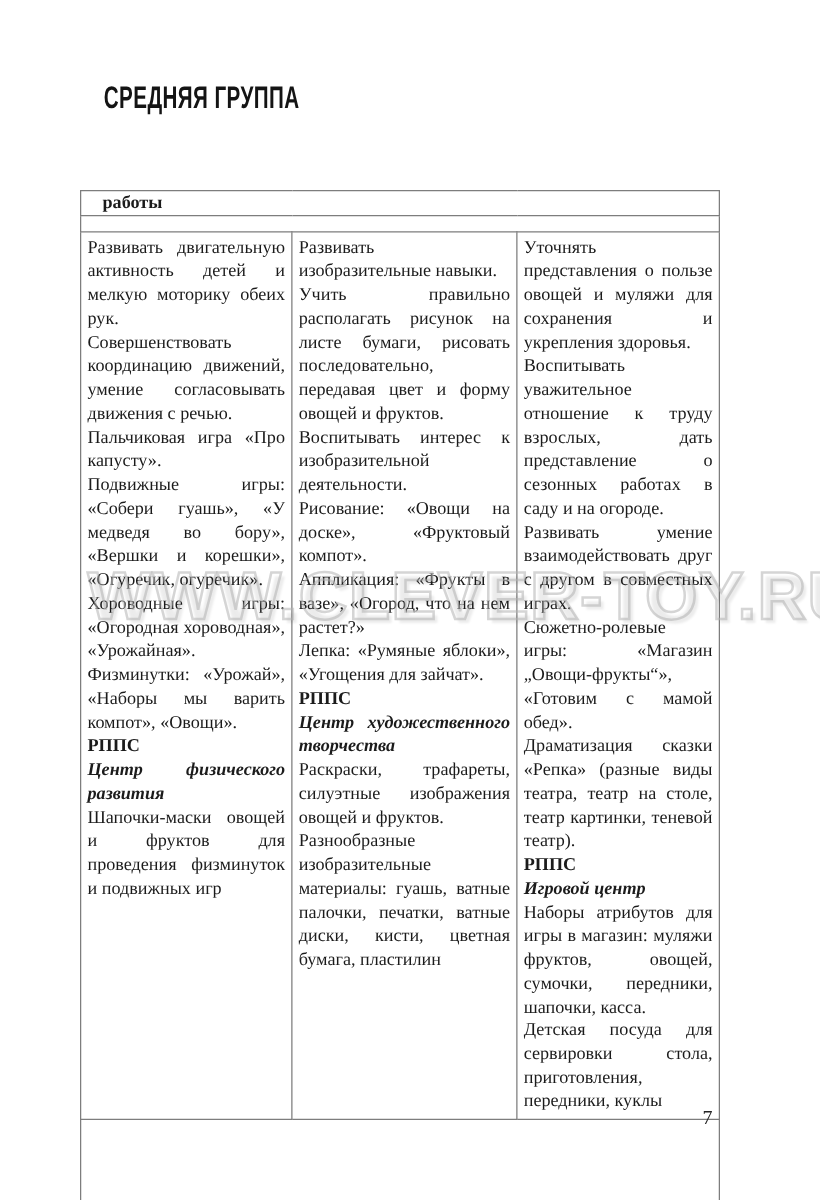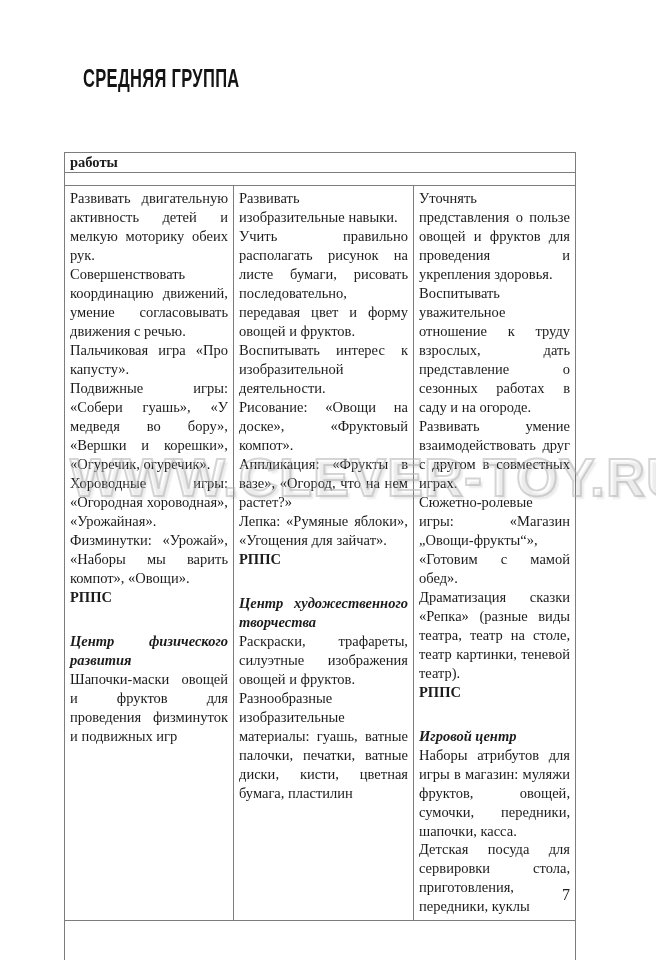--- a/index.html
+++ b/index.html
@@ -40,21 +40,21 @@
   table.program td, table.program th {
     border: 1px solid #7d7d7d;
     font-size: 14.5px;
     overflow: hidden;
   }
   td.caption-cell {
     height: 19px;
     font-weight: bold;
     text-align: left;
     vertical-align: middle;
-    padding: 0 5px;
+    padding: 0 17px;
   }
   th.area-header {
     height: 49px;
     font-weight: bold;
     text-align: center;
     vertical-align: middle;
     line-height: 1.18;
     padding: 2px 4px;
   }
   td.spacer-cell {
@@ -69,21 +69,21 @@
     line-height: 1.31;
   }
   td.bottom-cell {
     height: 83px;
     padding: 0;
   }
   .content-cell p {
     margin: 0;
   }
   p.bold { font-weight: bold; }
-  p.bi   { font-weight: bold; font-style: italic; margin-top: 25px; }
+  p.bi   { font-weight: bold; font-style: italic; }
   .watermark {
     position: absolute;
     left: 70px;
     top: 446px;
     font-family: "Liberation Sans", sans-serif;
     font-weight: 700;
     font-size: 54px;
     letter-spacing: 1px;
     white-space: nowrap;
     color: transparent;
@@ -138,21 +138,21 @@
           <p>Воспитывать интерес к изобразительной деятельности.</p>
           <p>Рисование: «Овощи на доске», «Фруктовый компот».</p>
           <p>Аппликация: «Фрукты в вазе», «Огород, что на нем растет?»</p>
           <p>Лепка: «Румяные яблоки», «Угощения для зайчат».</p>
           <p class="bold">РППС</p>
           <p class="bi">Центр художественного творчества</p>
           <p>Раскраски, трафареты, силуэтные изображения овощей и фруктов.</p>
           <p>Разнообразные изобразительные материалы: гуашь, ватные палочки, печатки, ватные диски, кисти, цветная бумага, пластилин</p>
         </td>
         <td class="content-cell">
-          <p>Уточнять представления о пользе овощей и фруктов для проведения и укрепления здоровья.</p>
+          <p>Уточнять представления о пользе овощей и муляжи для сохранения и укрепления здоровья.</p>
           <p>Воспитывать уважительное отношение к труду взрослых, дать представление о сезонных работах в саду и на огороде.</p>
           <p>Развивать умение взаимодействовать друг с другом в совместных играх.</p>
           <p>Сюжетно-ролевые игры: «Магазин „Овощи-фрукты“», «Готовим с мамой обед».</p>
           <p>Драматизация сказки «Репка» (разные виды театра, театр на столе, театр картинки, теневой театр).</p>
           <p class="bold">РППС</p>
           <p class="bi">Игровой центр</p>
           <p>Наборы атрибутов для игры в магазин: муляжи фруктов, овощей, сумочки, передники, шапочки, касса.</p>
           <p>Детская посуда для сервировки стола, приготовления, передники, куклы</p>
         </td>
       </tr>

